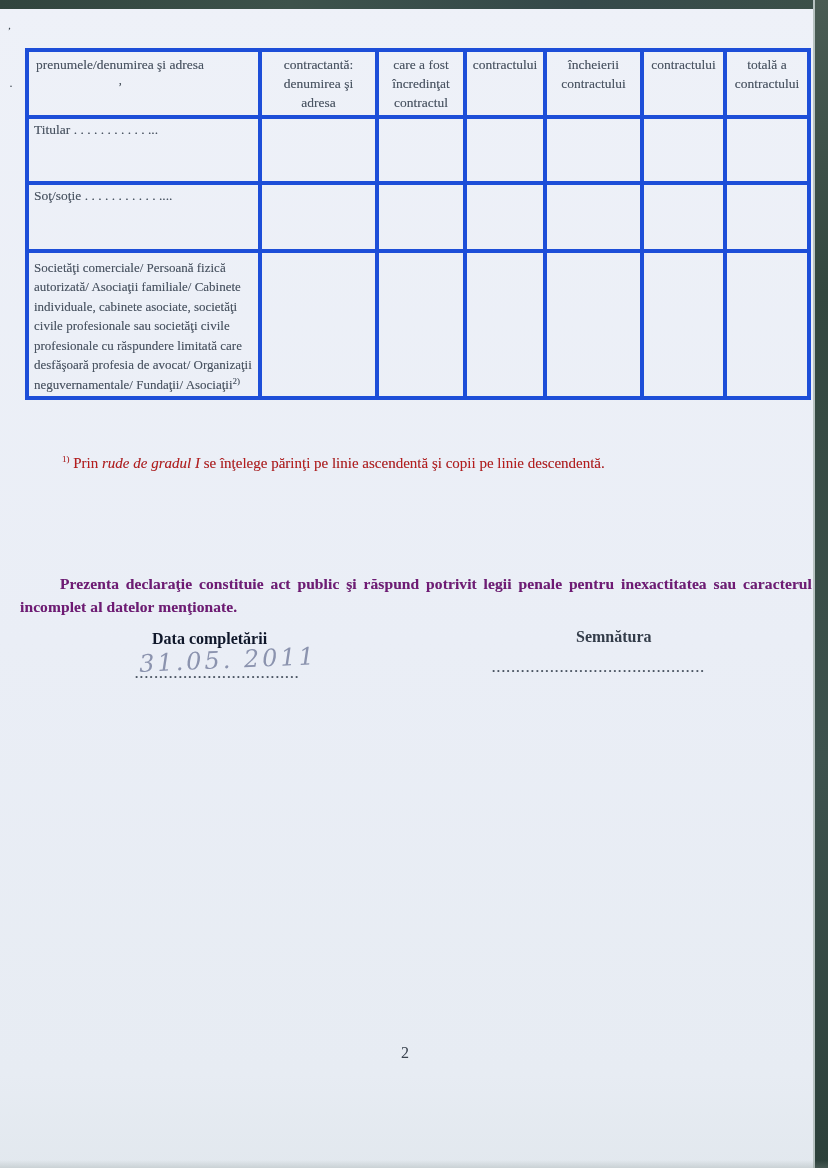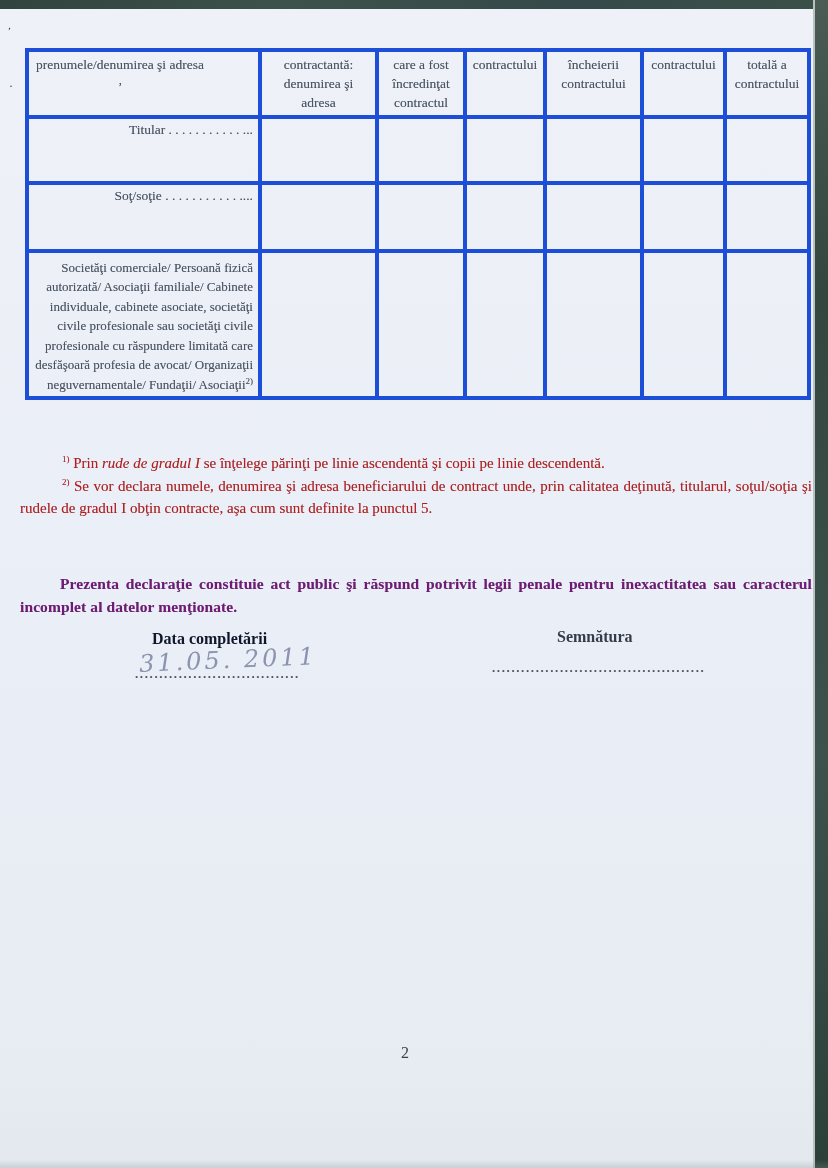--- a/index.html
+++ b/index.html
@@ -28,21 +28,21 @@
     position:absolute;left:25px;top:48px;width:782px;
     border-collapse:collapse;table-layout:fixed;
     font-size:13.5px;line-height:1.4;color:#4a5462;
   }
   table.contracts th, table.contracts td{
     border:4px solid #1d4ed8;padding:2px 5px;vertical-align:top;
     text-shadow:0 0 0.5px rgba(74,84,98,0.45);
   }
   table.contracts th{font-weight:normal;text-align:center;height:56px;padding-top:4px;}
   table.contracts th.first{text-align:left;padding-left:7px;}
-  td.row-label{text-align:right;padding:4px 7px 2px 7px;}
+  td.row-label{text-align:left;padding:4px 7px 2px 7px;}
   tr.r-titular td{height:58px;}
   tr.r-sot td{height:60px;}
   tr.r-rude td{height:58px;}
   tr.r-soc td{height:124px;}
   tr.r-soc td.row-label{font-size:13px;line-height:1.5;padding-top:5px;}
   .line2{display:block;margin-top:12px;letter-spacing:1px;}
   sup{font-size:9px;line-height:0;}
 
   
   .footnotes{position:absolute;left:20px;top:452px;width:792px;
@@ -53,21 +53,21 @@
   .fn-italic{font-style:italic;}
 
   
   .declaration{position:absolute;left:20px;top:556px;width:792px;
     font-weight:bold;font-size:15.5px;line-height:1.5;color:#701a75;
     text-align:justify;text-indent:40px;letter-spacing:0.1px;
     text-shadow:0 0 0.5px rgba(51,60,73,0.4);}
 
   
   .date-label{position:absolute;left:152px;top:630px;font-weight:bold;font-size:16px;color:#0f172a;}
-  .sig-label{position:absolute;left:557px;top:628px;font-weight:bold;font-size:16px;color:#333c49;}
+  .sig-label{position:absolute;left:576px;top:628px;font-weight:bold;font-size:16px;color:#333c49;}
   .handwritten-date{position:absolute;left:139px;top:646px;
     font-family:"DejaVu Serif",serif;font-style:italic;
     font-size:24px;color:#8b93ae;letter-spacing:3px;
     transform:rotate(-2.5deg);white-space:nowrap;}
   .dots{position:absolute;font-size:13px;font-weight:bold;color:#4a5462;
     letter-spacing:1.6px;white-space:nowrap;overflow:hidden;}
   .date-dots{left:135px;top:666px;width:165px;}
   .sig-dots{left:492px;top:660px;width:212px;}
 
   .page-number{position:absolute;left:0;top:1044px;width:810px;text-align:center;
@@ -129,21 +129,20 @@
         <td></td>
         <td></td>
         <td></td>
         <td></td>
   </tr>
 </tbody>
   </table>
 
 <div class="footnotes">
   <p class="fn-1"><sup>1)</sup><span> Prin </span><span class="fn-italic">rude de gradul I</span><span> se înţelege părinţi pe linie ascendentă şi copii pe linie descendentă.</span></p>
-  <p class="fn-2"><sup>2)</sup><span> Se vor declara numele, denumirea şi adresa beneficiarului de contract unde, prin calitatea deţinută, titularul, soţul/soţia şi rudele de gradul I obţin contracte, aşa cum sunt definite la punctul 5.</span><span class="fn-italic"></span><span></span></p>
 </div>
 
 <p class="declaration">Prezenta declaraţie constituie act public şi răspund potrivit legii penale pentru inexactitatea sau caracterul incomplet al datelor menţionate.</p>
 
 <div class="date-label">Data completării</div>
 <div class="sig-label">Semnătura</div>
 <div class="handwritten-date">31.05. 2011</div>
 <div class="dots date-dots">........................................</div>
 <div class="dots sig-dots">......................................................</div>
 

